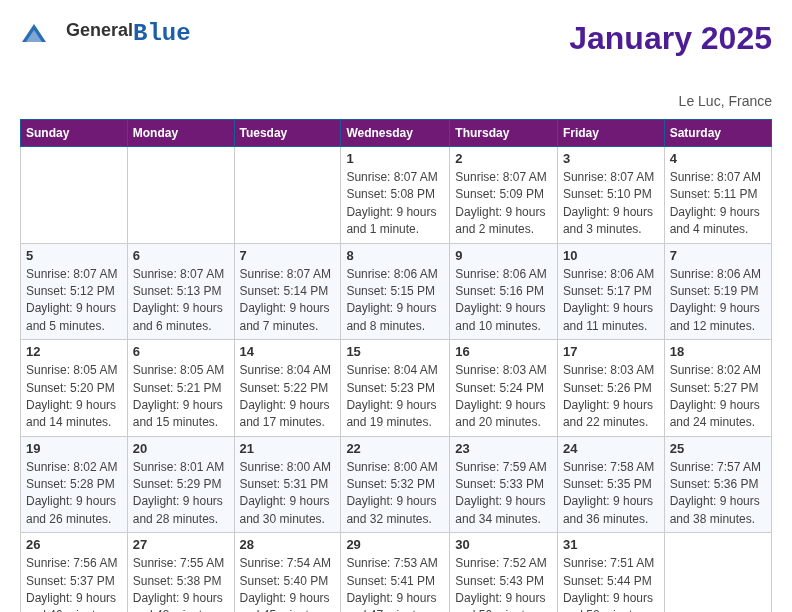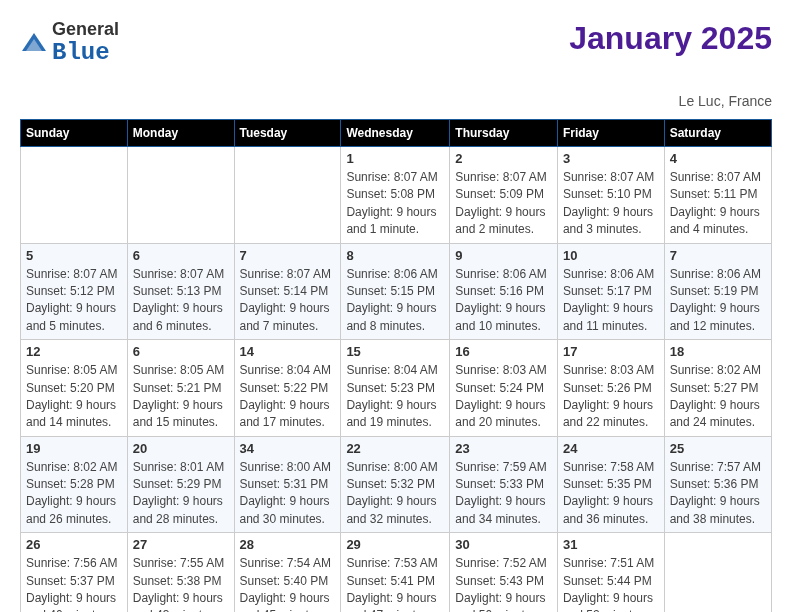--- a/index.html
+++ b/index.html
@@ -15,22 +15,23 @@
       justify-content: space-between;
       align-items: flex-start;
       margin-bottom: 10px;
     }
     .logo {
       display: flex;
       align-items: center;
     }
     .logo-text {
       display: flex;
-      flex-direction: column;
+      flex-direction: row;
       line-height: 1.1;
+      margin-left: 14px;
     }
     .logo-general {
       font-size: 18px;
       font-weight: bold;
       color: #333;
     }
     .logo-blue {
       font-size: 24px;
       font-weight: bold;
       color: #1a5fa8;
@@ -53,21 +54,21 @@
       font-size: 14px;
       color: #555;
       margin-top: 36px;
     }
     .calendar {
       width: 100%;
       border-collapse: collapse;
       font-size: 11px;
     }
     .calendar thead th {
-      background-color: #000000;
+      background-color: #701a75;
       color: #fff;
       text-align: left;
       padding: 6px 5px;
       font-size: 12px;
       border: 1px solid #1a5a9a;
     }
     .calendar tbody td {
       border: 1px solid #ccc;
       vertical-align: top;
       padding: 4px 5px;
@@ -213,21 +214,21 @@
       <tr>
         <td>
           <div class="day-number">19</div>
           <div class="day-info">Sunrise: 8:02 AM<br>Sunset: 5:28 PM<br>Daylight: 9 hours<br>and 26 minutes.</div>
         </td>
         <td>
           <div class="day-number">20</div>
           <div class="day-info">Sunrise: 8:01 AM<br>Sunset: 5:29 PM<br>Daylight: 9 hours<br>and 28 minutes.</div>
         </td>
         <td>
-          <div class="day-number">34</div>
+          <div class="day-number">21</div>
           <div class="day-info">Sunrise: 8:00 AM<br>Sunset: 5:31 PM<br>Daylight: 9 hours<br>and 30 minutes.</div>
         </td>
         <td>
           <div class="day-number">22</div>
           <div class="day-info">Sunrise: 8:00 AM<br>Sunset: 5:32 PM<br>Daylight: 9 hours<br>and 32 minutes.</div>
         </td>
         <td>
           <div class="day-number">23</div>
           <div class="day-info">Sunrise: 7:59 AM<br>Sunset: 5:33 PM<br>Daylight: 9 hours<br>and 34 minutes.</div>
         </td>

